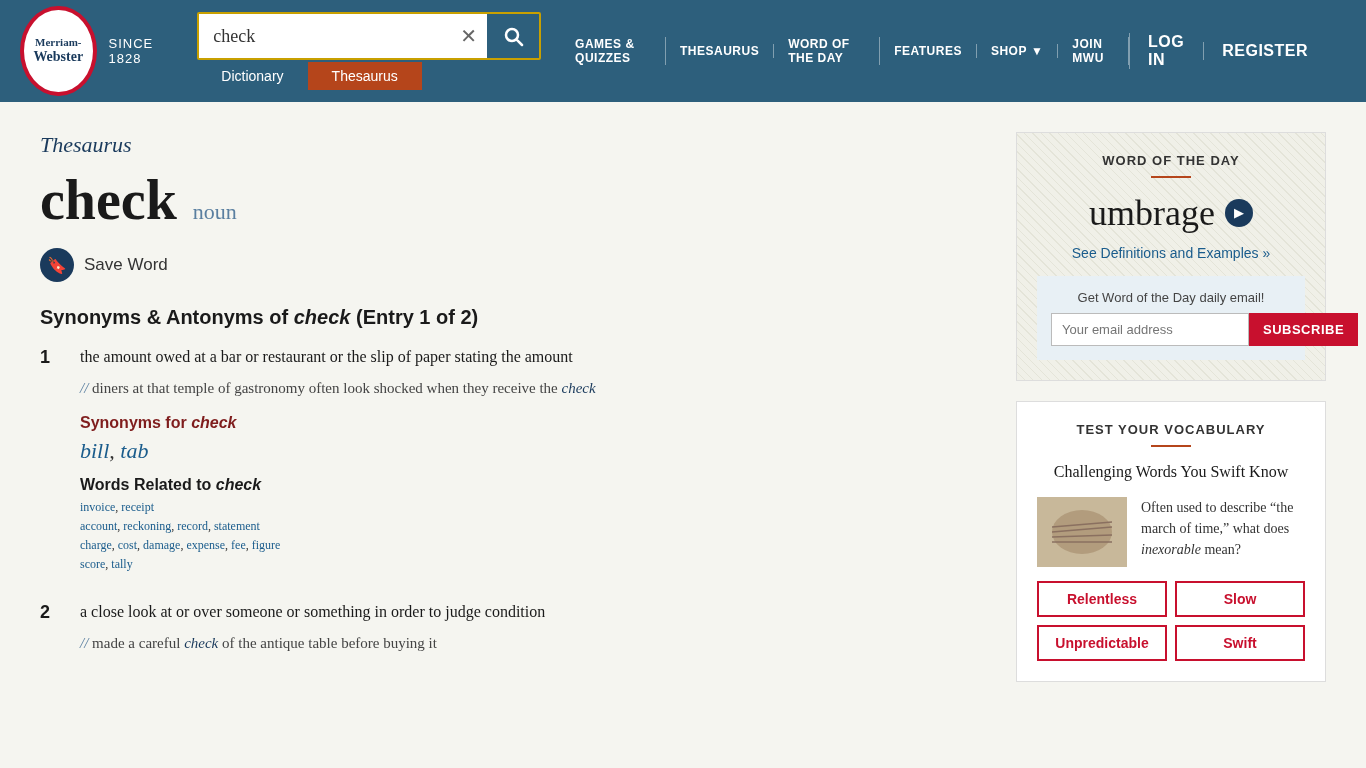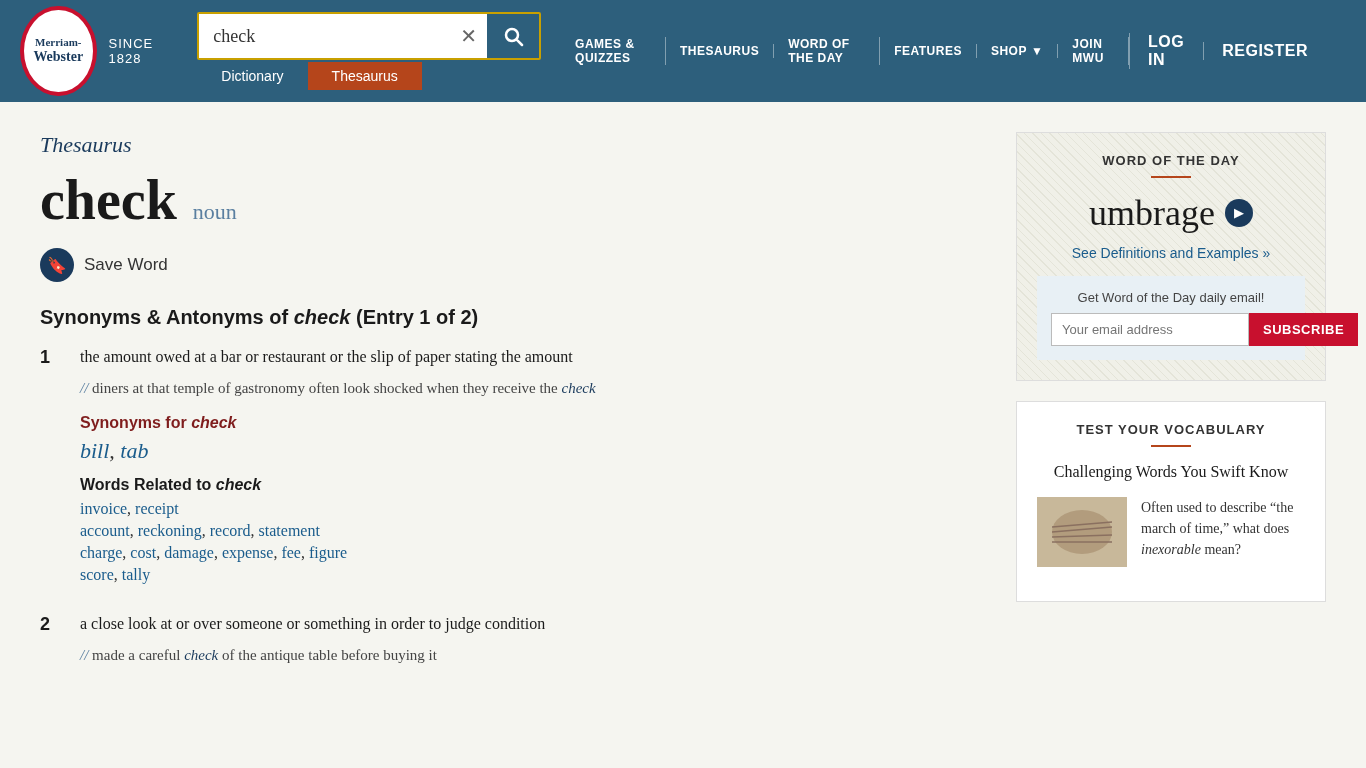--- a/index.html
+++ b/index.html
@@ -275,21 +275,21 @@
     }
 
     .related-label {
       font-family: Arial, sans-serif;
       font-size: 16px;
       font-weight: bold;
       color: #1a1a1a;
       margin-bottom: 6px;
     }
     .related-label em { font-style: italic; }
-    .related-words { font-size: 16px; }
+    .related-words { font-size: 12px; }
     .related-words .word-row { margin-bottom: 4px; }
 
     
     .wotd-card {
       background: white;
       border: 1px solid #ddd;
       padding: 20px;
       margin-bottom: 20px;
       text-align: center;
     }
@@ -619,16 +619,22 @@
             <line x1="15" y1="30" x2="75" y2="25" stroke="#8a7060" stroke-width="1.5"></line>
             <line x1="15" y1="35" x2="75" y2="30" stroke="#8a7060" stroke-width="1.5"></line>
             <line x1="15" y1="40" x2="75" y2="38" stroke="#8a7060" stroke-width="1.5"></line>
             <line x1="15" y1="45" x2="75" y2="45" stroke="#8a7060" stroke-width="1.5"></line>
           </svg>
         </div>
         <div class="vocab-desc">
           <span>Often used to describe “the march of time,” what does </span><em>inexorable</em><span> mean?</span>
         </div>
       </div>
+      <div class="answer-btns">
+        <button class="answer-btn">Relentless</button>
+        <button class="answer-btn">Slow</button>
+        <button class="answer-btn">Unpredictable</button>
+        <button class="answer-btn">Swift</button>
+      </div>
     </div>
 
   </aside>
 </div>
 
 </body></html>

